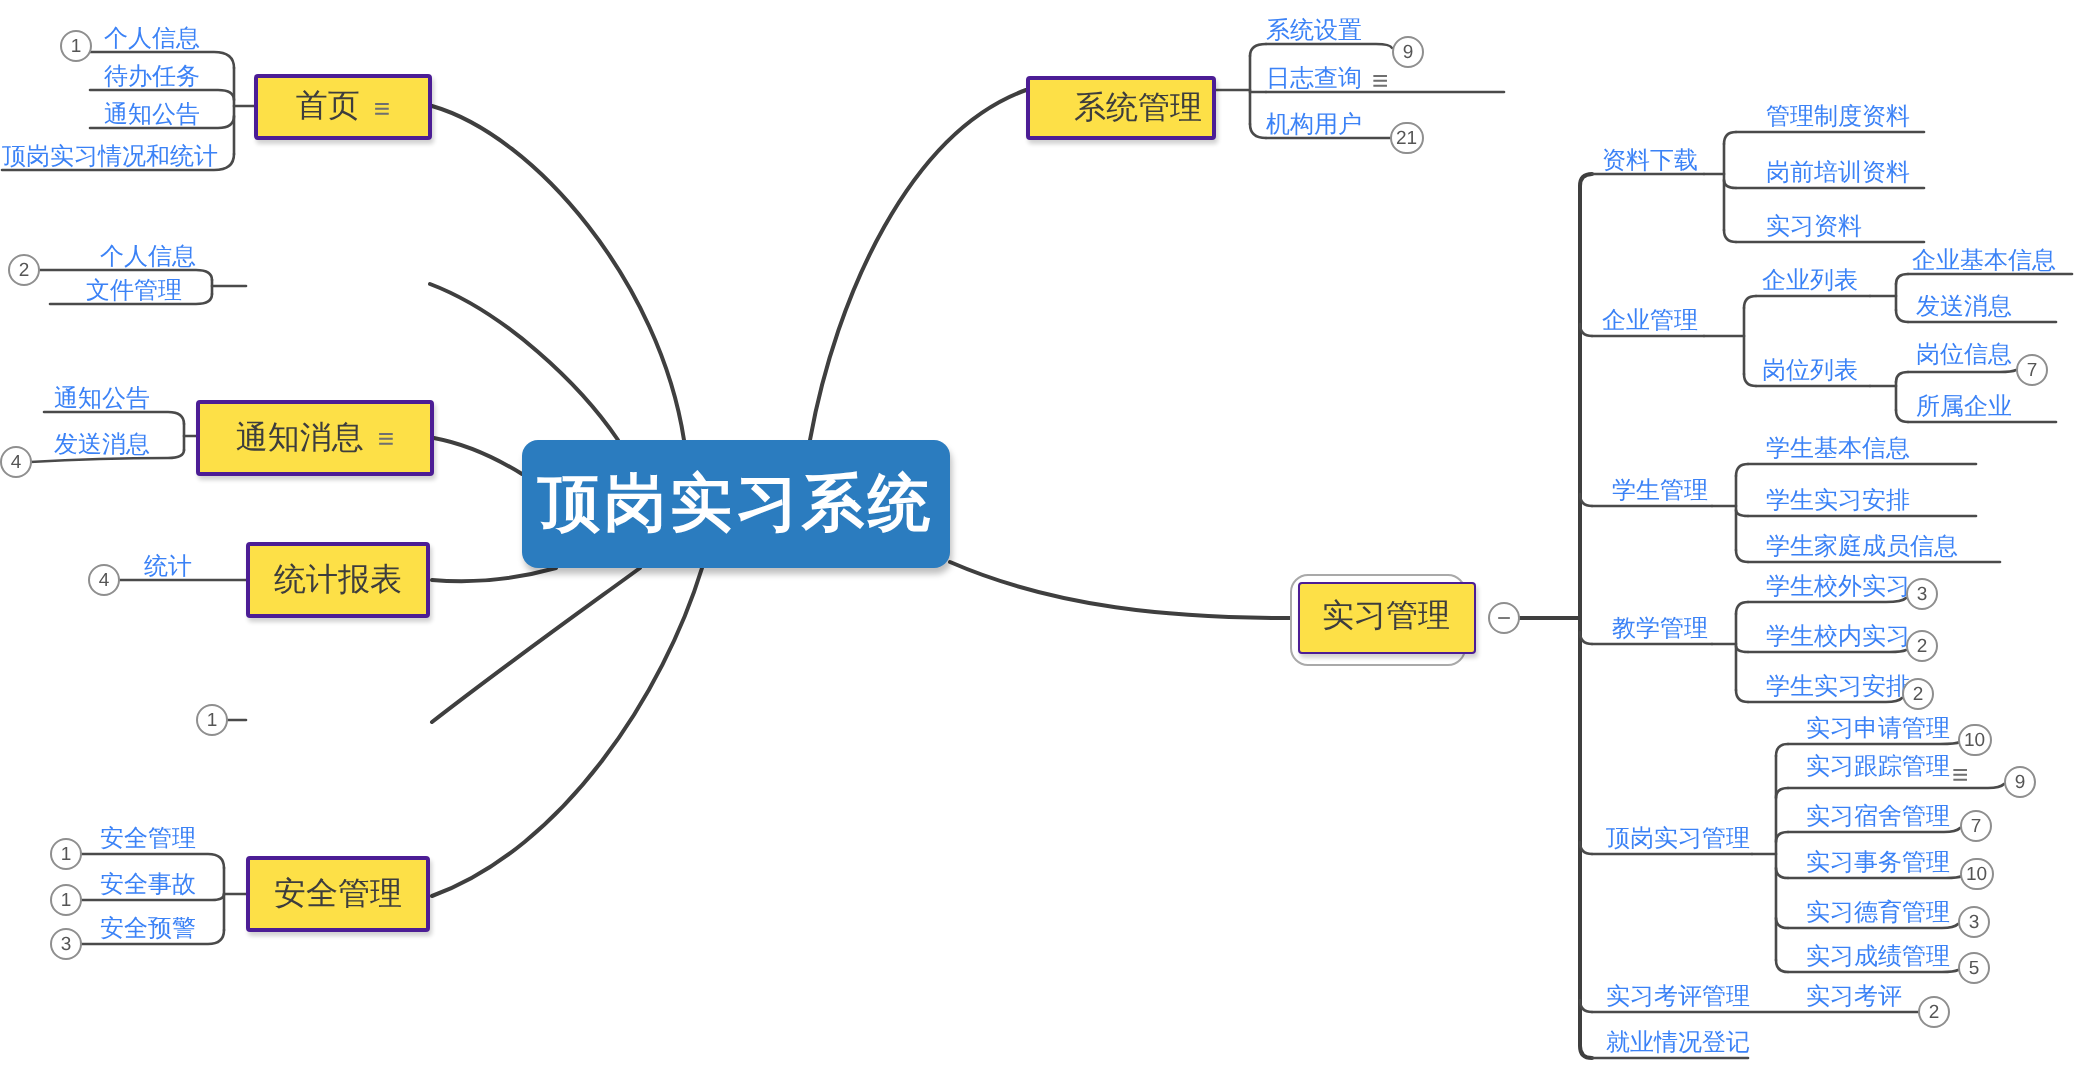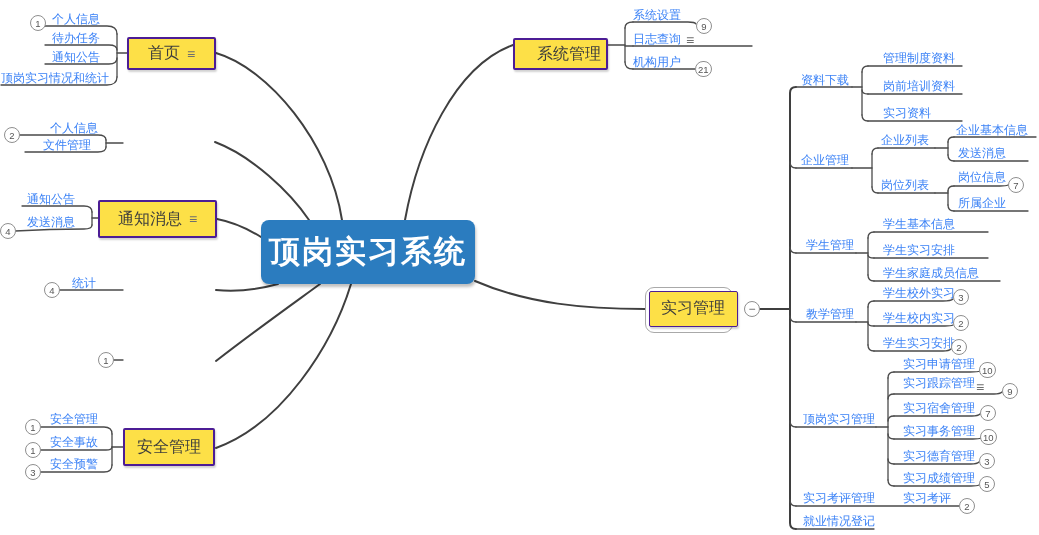--- a/index.html
+++ b/index.html
@@ -172,20 +172,23 @@
   <span class="badge" style="left:4px;top:127px;">2</span>
 
   <div class="topic" style="left:98px;top:200px;width:119px;height:38px;">
     <span>通知消息</span>
     <span class="notes">≡</span>
   </div>
   <span class="lbl" style="left:27px;top:192px;">通知公告</span>
   <span class="lbl" style="left:27px;top:215px;">发送消息</span>
   <span class="badge" style="left:0px;top:223px;">4</span>
 
+  <div class="topic" style="left:123px;top:271px;width:92px;height:38px;">
+    <span>统计报表</span>
+  </div>
   <span class="lbl" style="left:72px;top:276px;">统计</span>
   <span class="badge" style="left:44px;top:282px;">4</span>
 
   <span class="badge" style="left:98px;top:352px;">1</span>
 
   <div class="topic" style="left:123px;top:428px;width:92px;height:38px;">
     <span>安全管理</span>
   </div>
   <span class="lbl" style="left:50px;top:412px;">安全管理</span>
   <span class="lbl" style="left:50px;top:435px;">安全事故</span>

